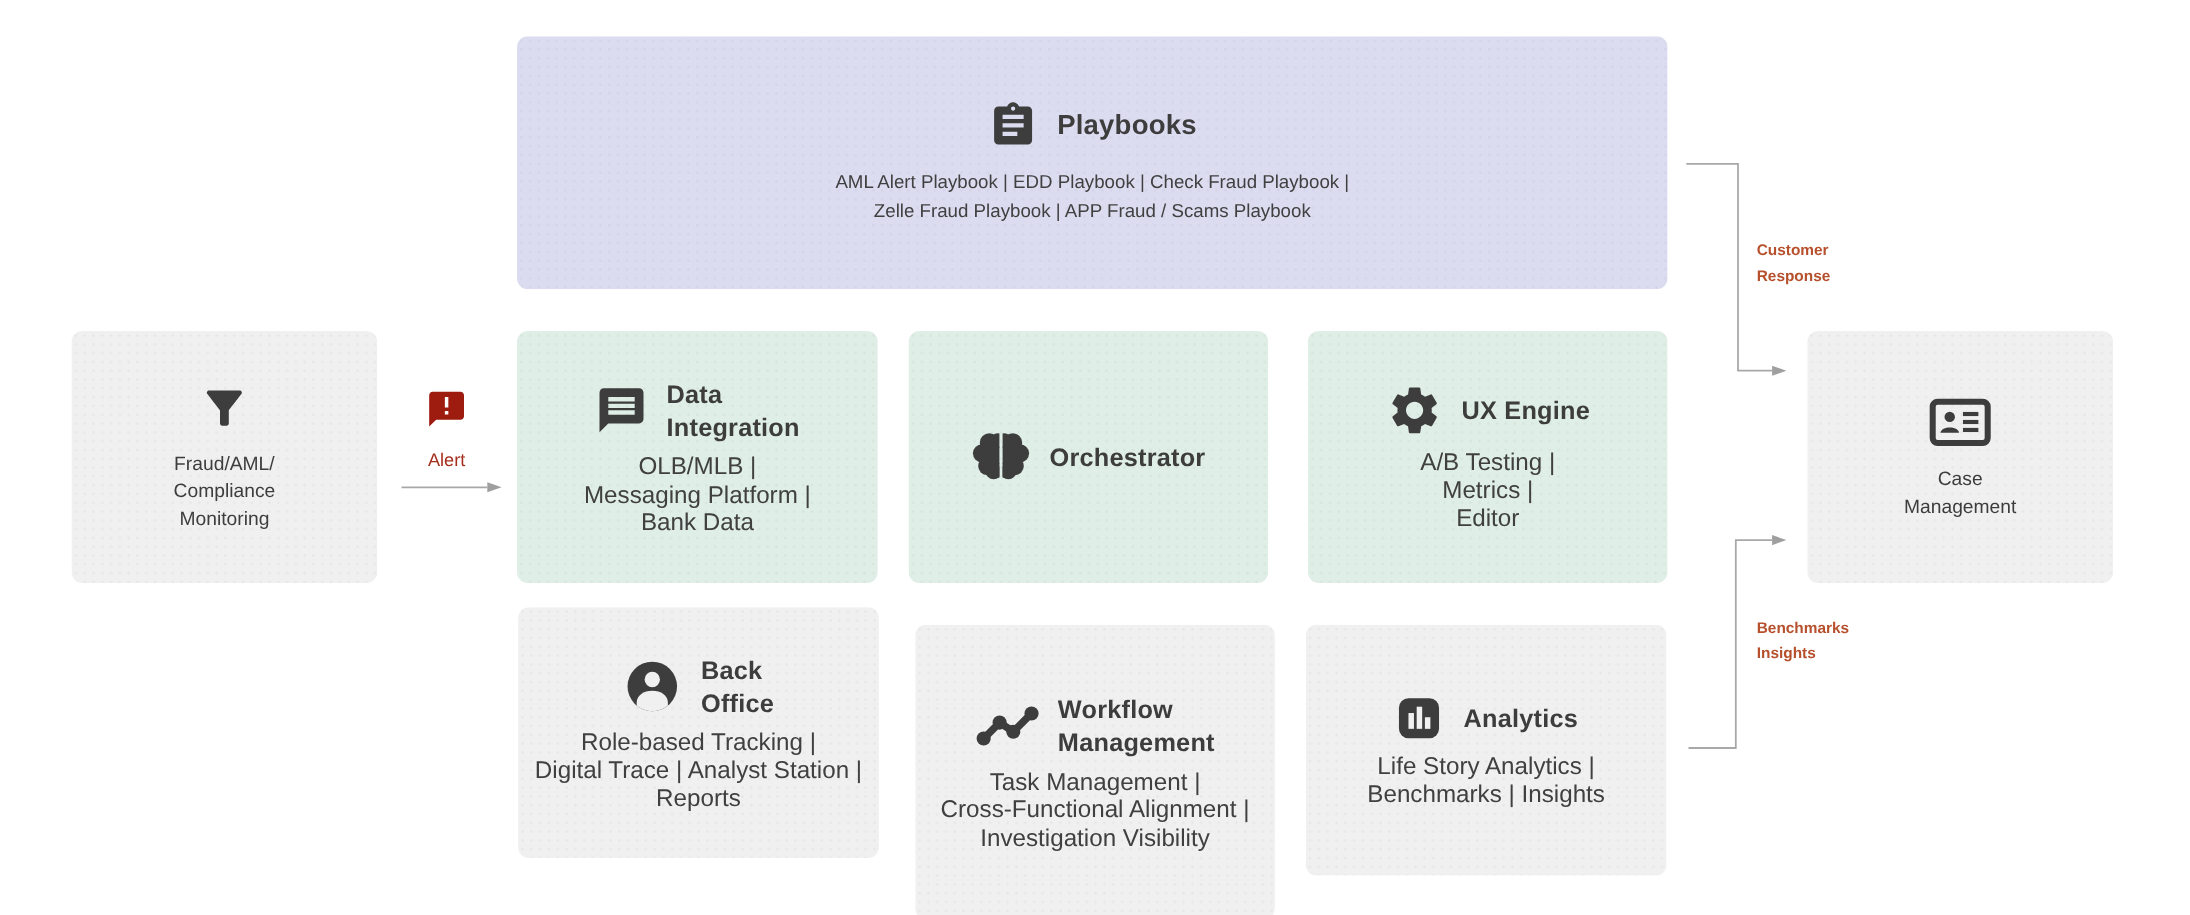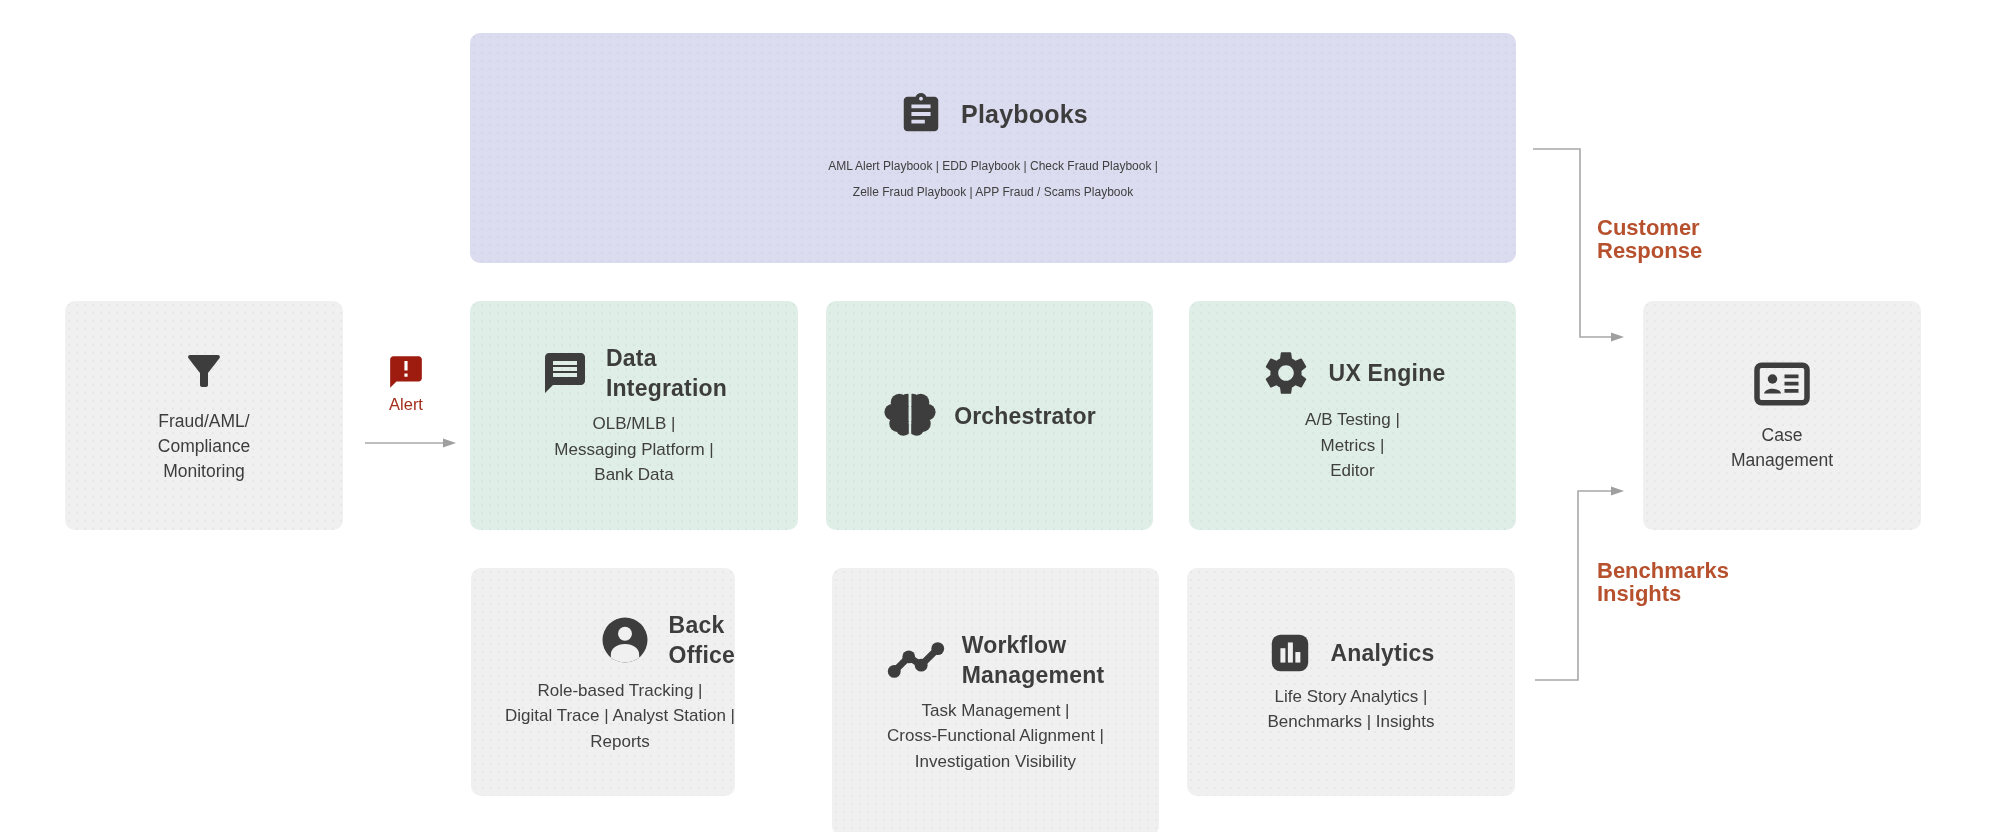--- a/index.html
+++ b/index.html
@@ -12,37 +12,37 @@
     align-items:center;justify-content:center;text-align:center;
     background-image:radial-gradient(rgba(40,40,40,0.045) 1px, transparent 1.3px);
     background-size:8px 8px;
   }
   .box-playbooks{left:470px;top:33px;width:1046px;height:230px;background-color:#dcdcf1;}
   .box-monitoring{left:65px;top:301px;width:278px;height:229px;background-color:#f0f0f0;}
   .box-data{left:470px;top:301px;width:328px;height:229px;background-color:#dfeee7;}
   .box-orchestrator{left:826px;top:301px;width:327px;height:229px;background-color:#dfeee7;}
   .box-ux{left:1189px;top:301px;width:327px;height:229px;background-color:#dfeee7;}
   .box-case{left:1643px;top:301px;width:278px;height:229px;background-color:#f0f0f0;}
-  .box-backoffice{left:471px;top:568px;width:264px;height:228px;background-color:#f0f0f0;align-items:flex-end;}
+  .box-backoffice{left:471px;top:552px;width:328px;height:228px;background-color:#f0f0f0;}
   .box-workflow{left:832px;top:568px;width:327px;height:268px;background-color:#f0f0f0;}
   .box-analytics{left:1187px;top:568px;width:328px;height:228px;background-color:#f0f0f0;align-items:center;}
 
   .title-row{display:flex;align-items:center;gap:17px;text-align:left;}
   .box-title{font-size:23px;line-height:30px;font-weight:600;color:#3d3d3d;letter-spacing:.2px;}
   .box-playbooks .box-title{font-size:25px;}
-  .box-body{margin-top:8px;font-size:17px;line-height:25.5px;color:#404040;}
-  .box-playbooks .box-body{font-size:12px;line-height:26px;margin-top:16px;}
+  .box-body{margin-top:8px;font-size:22px;line-height:25.5px;color:#404040;}
+  .box-playbooks .box-body{font-size:17px;line-height:26px;margin-top:16px;}
   .big-label{margin-top:14px;font-size:17.5px;line-height:25px;color:#3d3d3d;}
   .icon{flex:none;display:block;}
 
   .alert-block{position:absolute;left:367px;top:353px;width:78px;display:flex;
     flex-direction:column;align-items:center;text-align:center;}
-  .alert-label{margin-top:4px;font-size:16.5px;font-weight:500;color:#a42e1c;}
-
-  .flow-label{position:absolute;font-size:22px;font-weight:700;line-height:23px;color:#b6502d;text-align:left;}
+  .alert-label{margin-top:19px;font-size:16.5px;font-weight:500;color:#a42e1c;}
+
+  .flow-label{position:absolute;font-size:14px;font-weight:700;line-height:23px;color:#b6502d;text-align:left;}
   .flow-label-customer{left:1597px;top:216px;}
   .flow-label-benchmarks{left:1597px;top:559px;}
 
   .connectors{position:absolute;left:0;top:0;width:1991px;height:832px;pointer-events:none;}
 </style>
 </head>
 <body>
 
 <div class="canvas">
 

